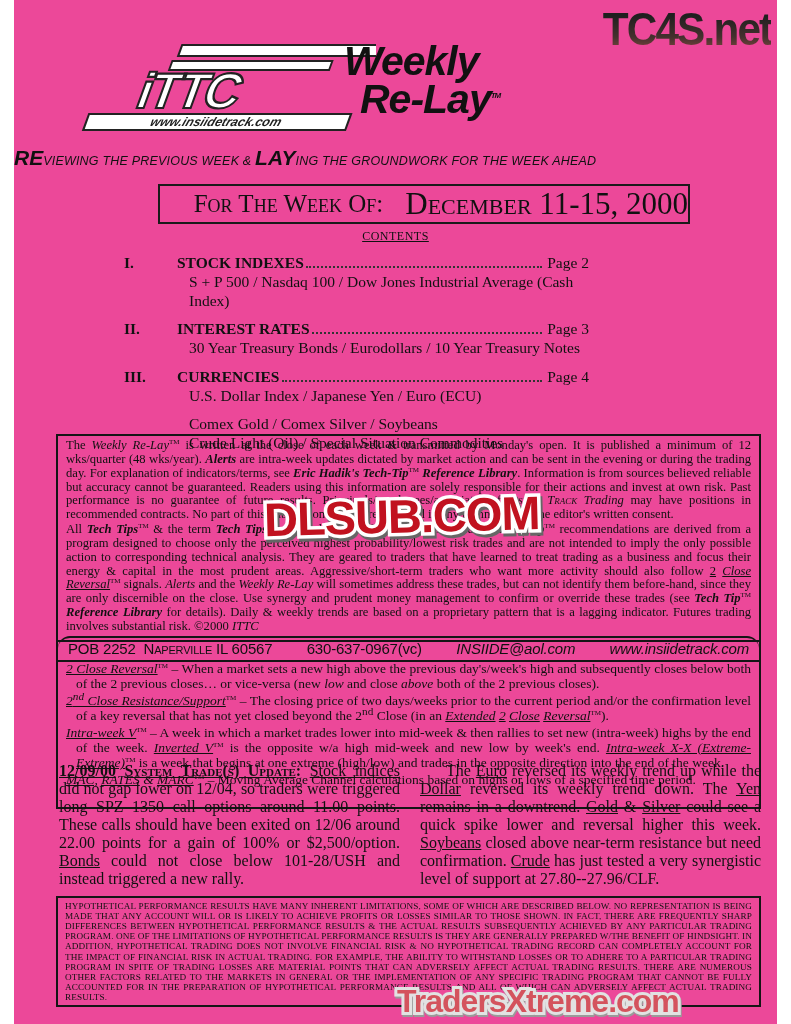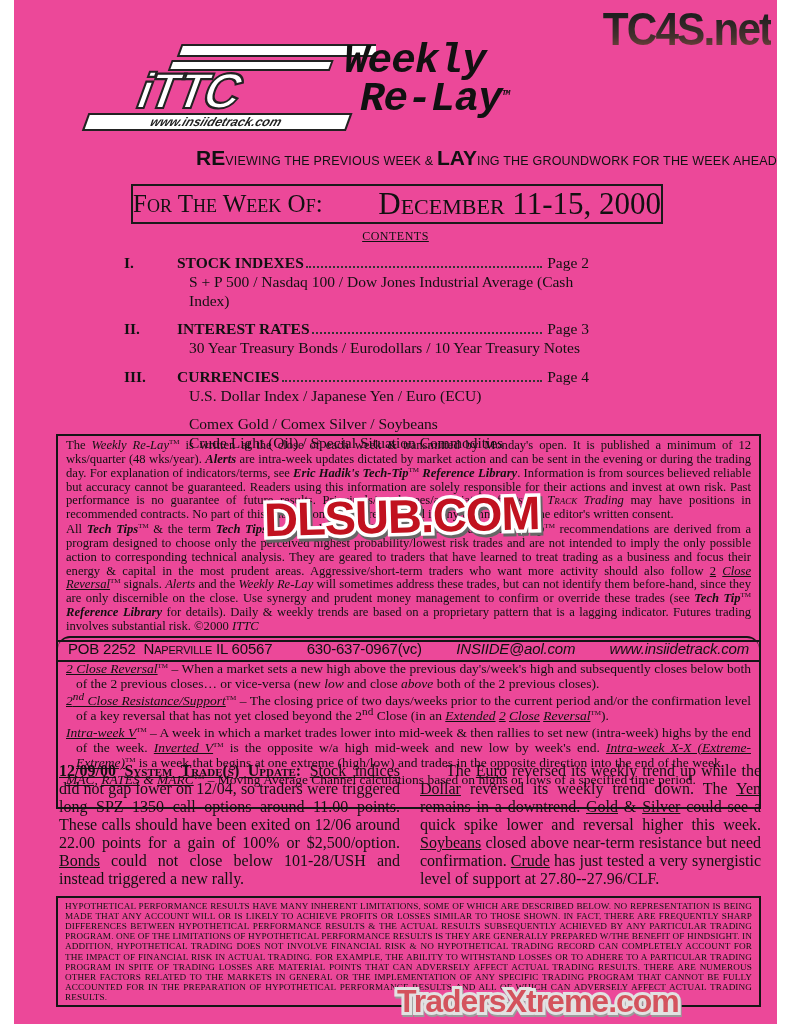--- a/index.html
+++ b/index.html
@@ -21,37 +21,37 @@
     transform:scaleX(0.92); transform-origin:right top;
     background:linear-gradient(180deg,#1f1f1f 25%,#45302e 65%,#8a4a42 95%);
     -webkit-background-clip:text; background-clip:text; color:transparent;
   }
 
   
   .masthead { position:absolute; top:40px; left:62px; width:560px; height:100px; }
   .ittc-logo { position:absolute; left:0; top:0; }
   .wordmark {
     position:absolute; left:268px; top:2px;
-    font-family:Liberation Mono, monospace; font-weight:bold; font-style:italic;
+    font-family:Liberation Sans, sans-serif; font-weight:bold; font-style:italic;
     font-size:41px; line-height:0.93; letter-spacing:-1px; color:#111;
     white-space:nowrap;
   }
   .wordmark .l2 { margin-left:16px; }
   .wordmark sup.tm { font-size:8px; }
 
   .tagline {
     position:absolute; top:146px; left:0; width:100%;
-    text-align:right; font-family:"Liberation Sans", sans-serif;
-    font-size:12.5px; color:#111; letter-spacing:0.2px;
+    text-align:left; font-family:"Liberation Sans", sans-serif;
+    font-style:italic; font-size:12.5px; color:#111; letter-spacing:0.2px;
   }
   .tagline b { font-size:21px; letter-spacing:0; }
 
   .week-box {
-    position:absolute; top:184px; left:117px; width:528px; height:36px;
-    border:2px solid #1a1a1a; display:flex; align-items:center; justify-content:space-between;
+    position:absolute; top:184px; left:144px; width:528px; height:36px;
+    border:2px solid #1a1a1a; display:flex; align-items:center; justify-content:flex-end;
     white-space:nowrap;
   }
   .week-box .twf { font-variant:small-caps; font-size:25px; }
   .week-box .twd { font-variant:small-caps; font-size:31px; font-weight:normal; margin-left:22px; }
 
   .contents-head {
     position:absolute; top:229px; left:0; width:100%; text-align:center;
     font-size:12px; letter-spacing:0.5px; text-decoration:underline;
   }
 

